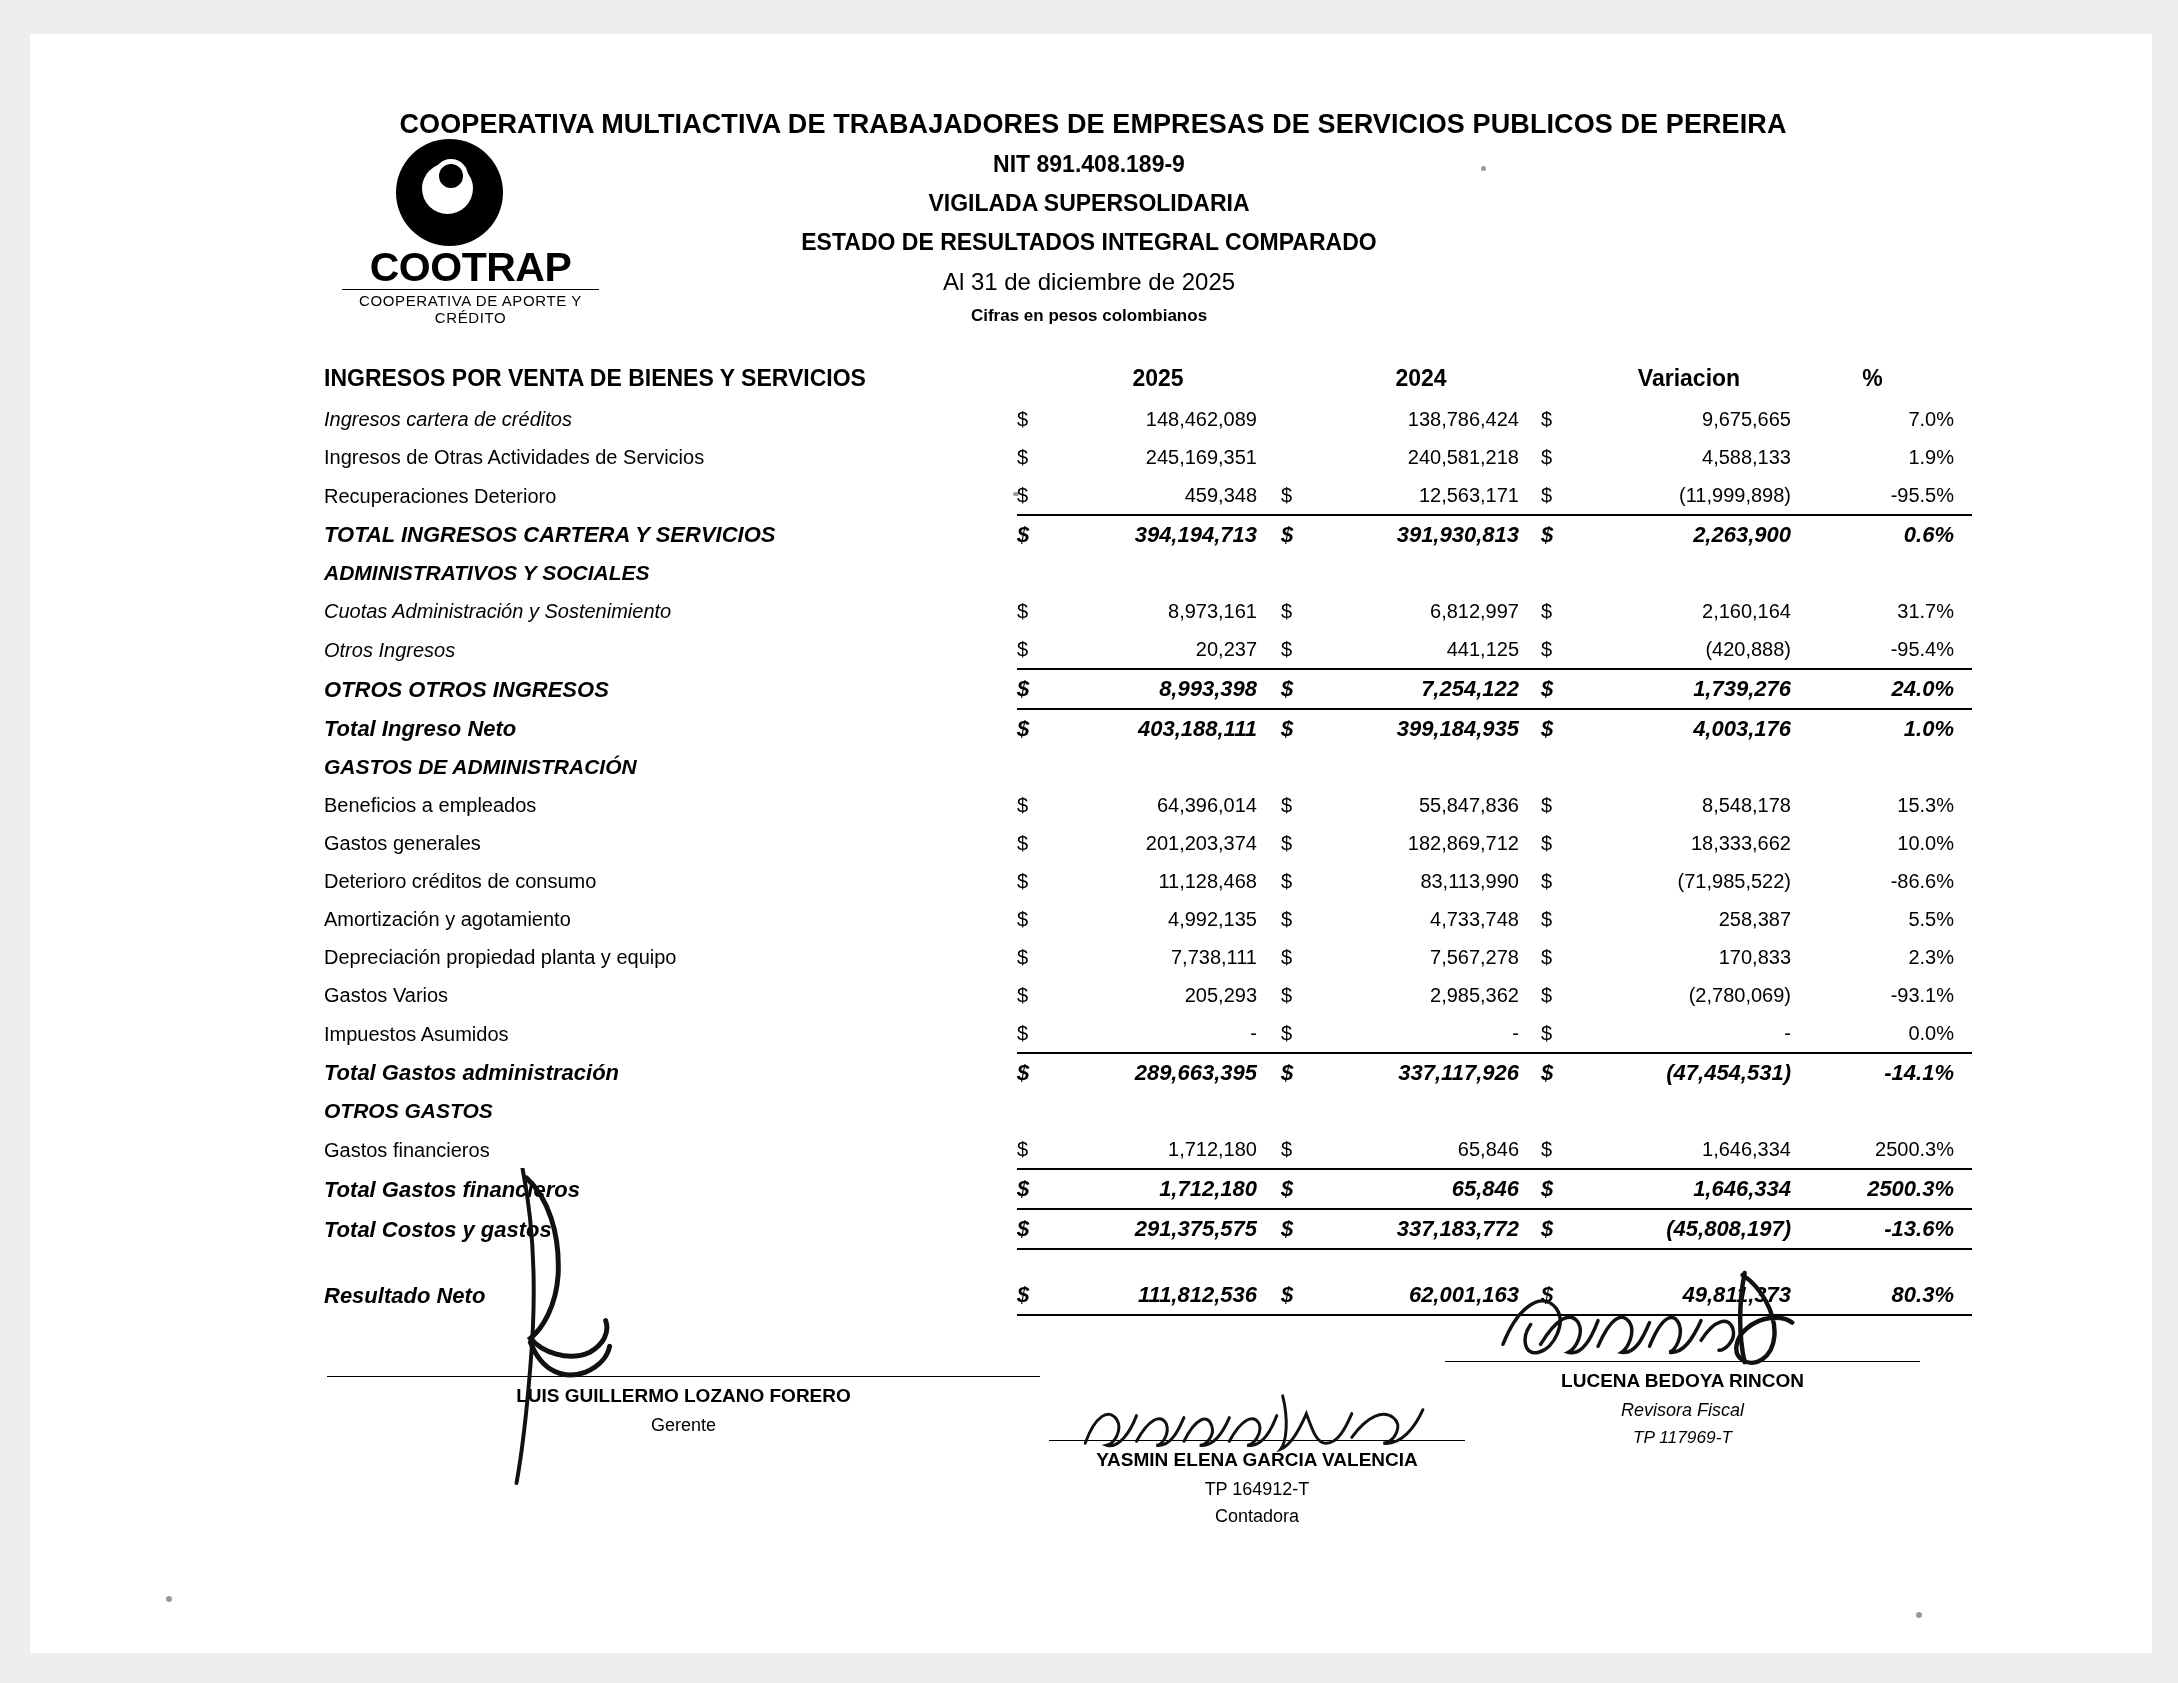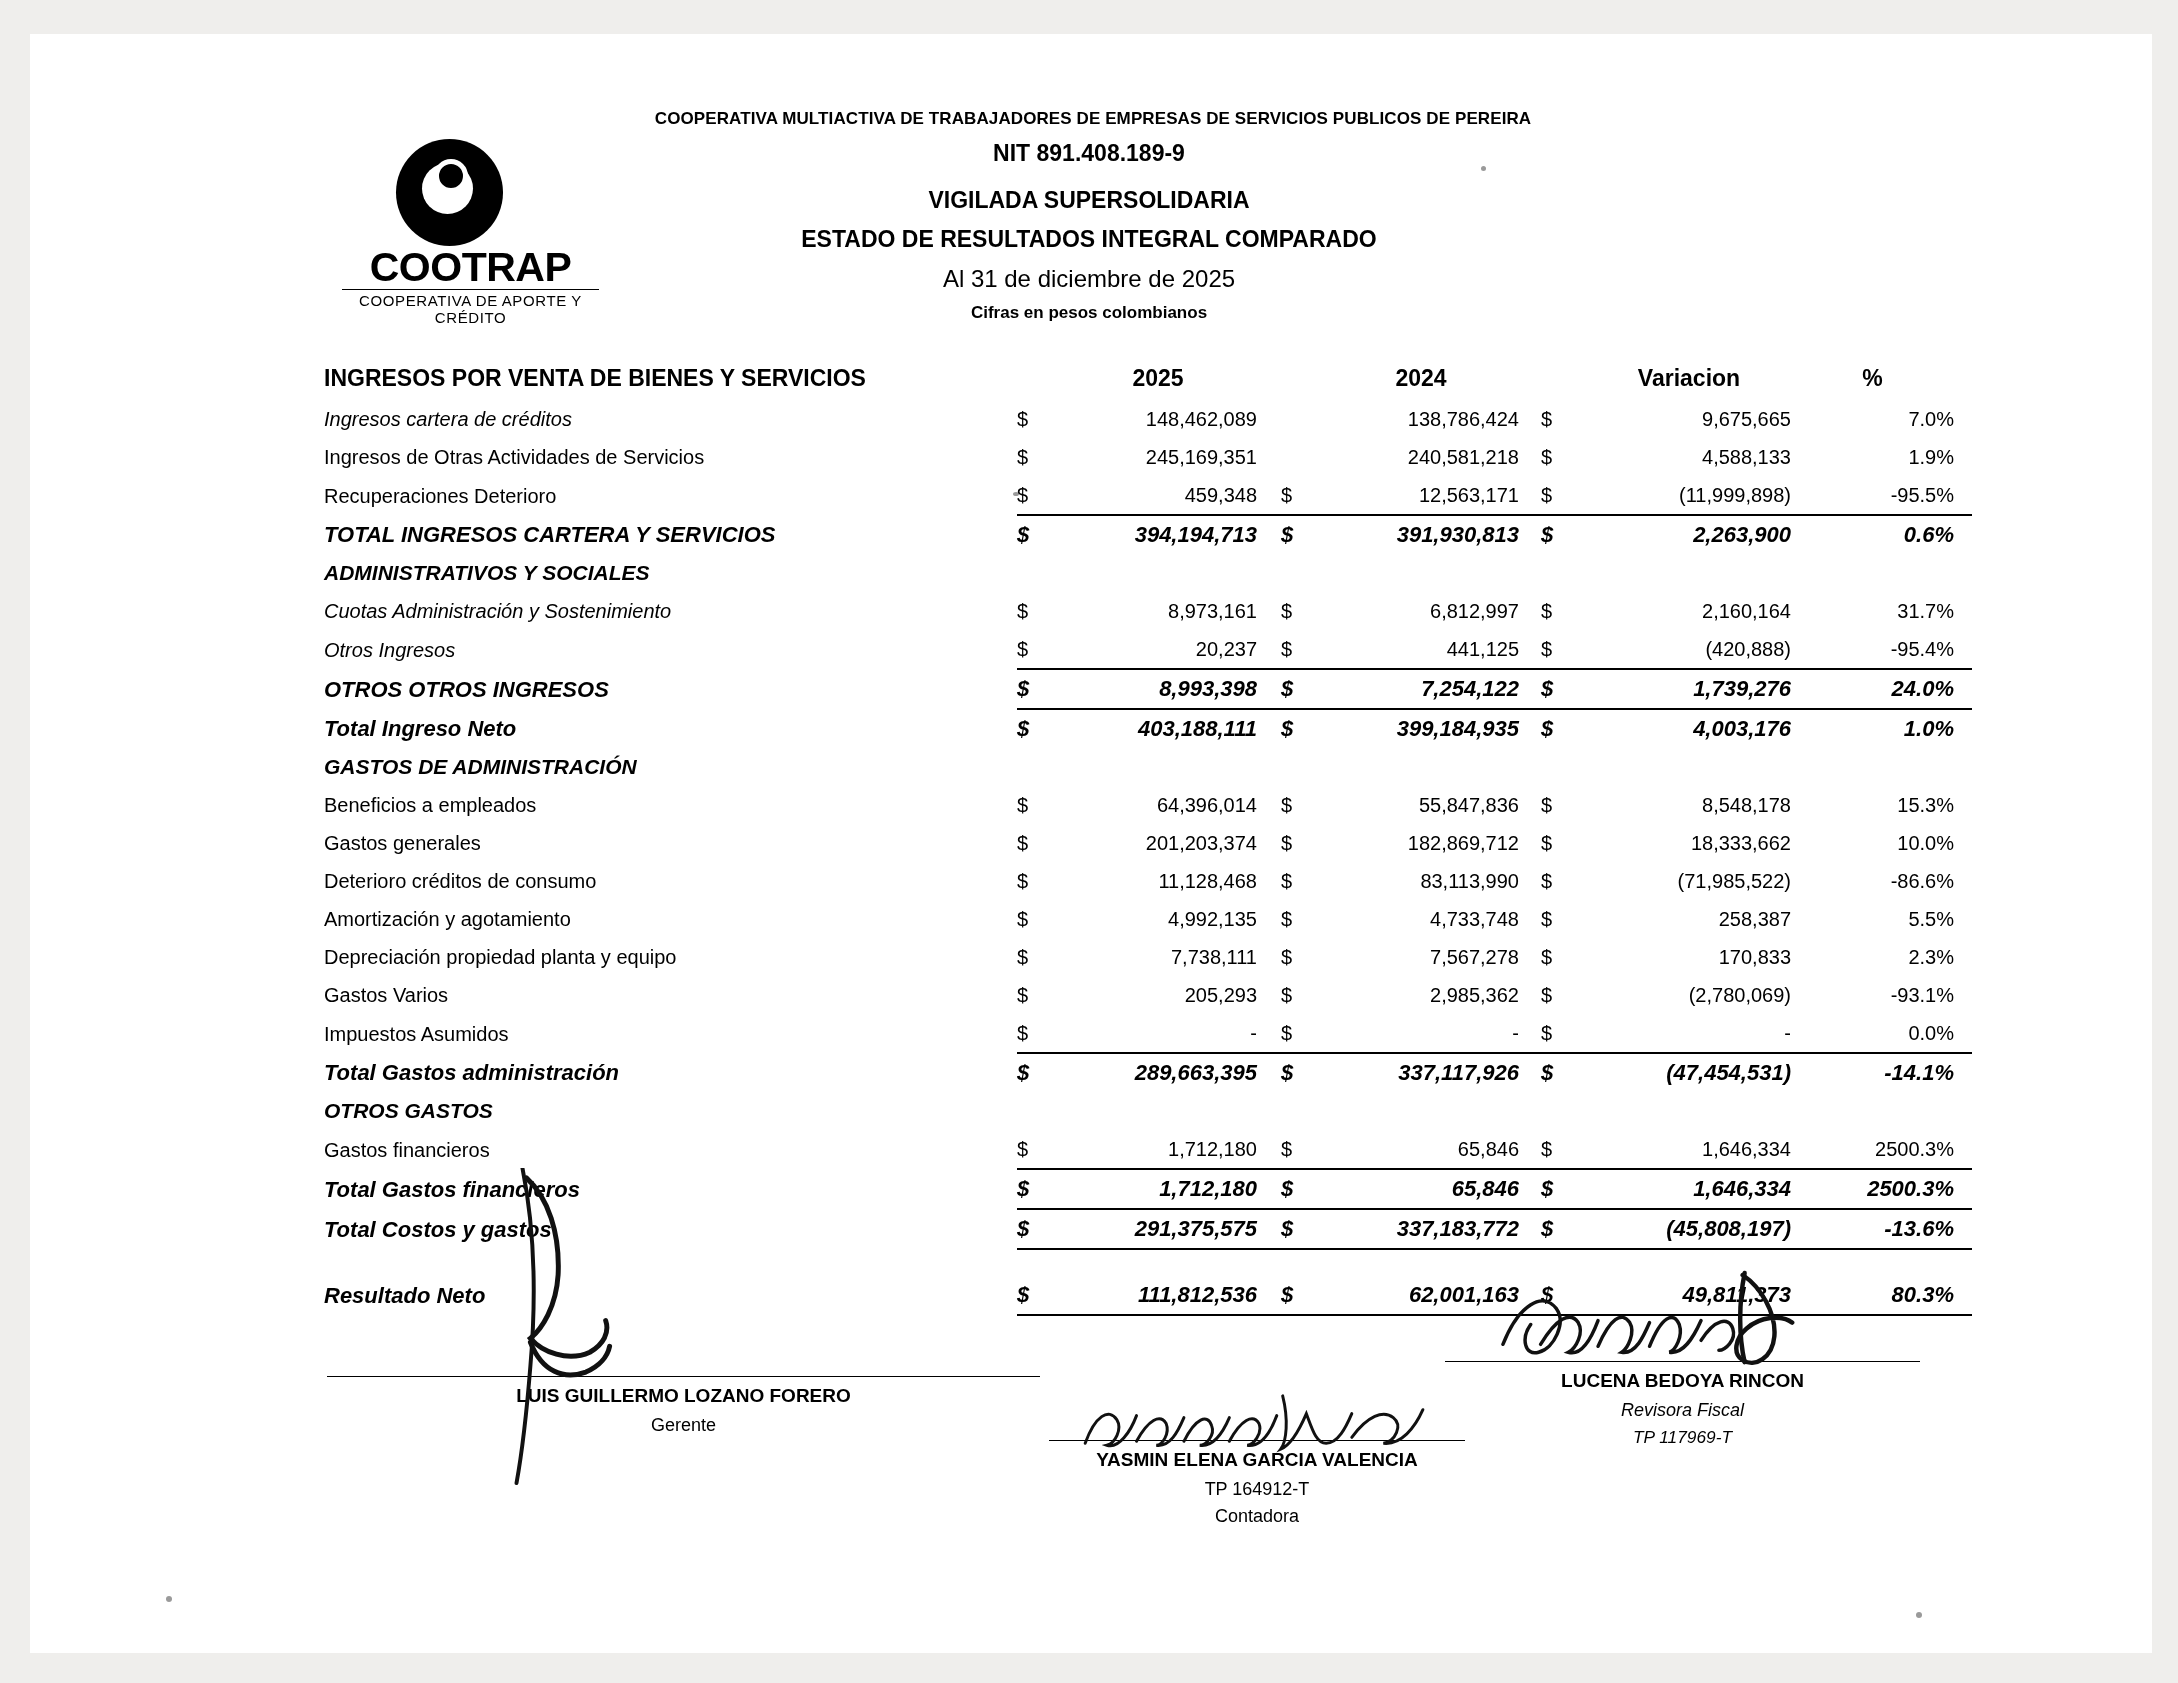--- a/index.html
+++ b/index.html
@@ -29,35 +29,35 @@
   .speck { position:absolute; background:#9a9a9a; border-radius:50%; }
 
   
   .header {
     position: absolute;
     left: 0; top: 109px;
     width: 2178px;
     text-align: center;
   }
   .org-name {
-    font-size: 17px;
+    font-size: 27px;
     font-weight: bold;
     letter-spacing: 0.1px;
     white-space: nowrap;
     margin-left: 8px;
   }
   .nit {
     font-size: 23px;
     font-weight: bold;
     margin-top: 11px;
   }
   .vigilada {
     font-size: 23px;
     font-weight: bold;
-    margin-top: 20px;
+    margin-top: 12px;
   }
   .doc-title {
     font-size: 23px;
     font-weight: bold;
     margin-top: 12px;
   }
   .doc-date {
     font-size: 24px;
     margin-top: 12px;
   }

